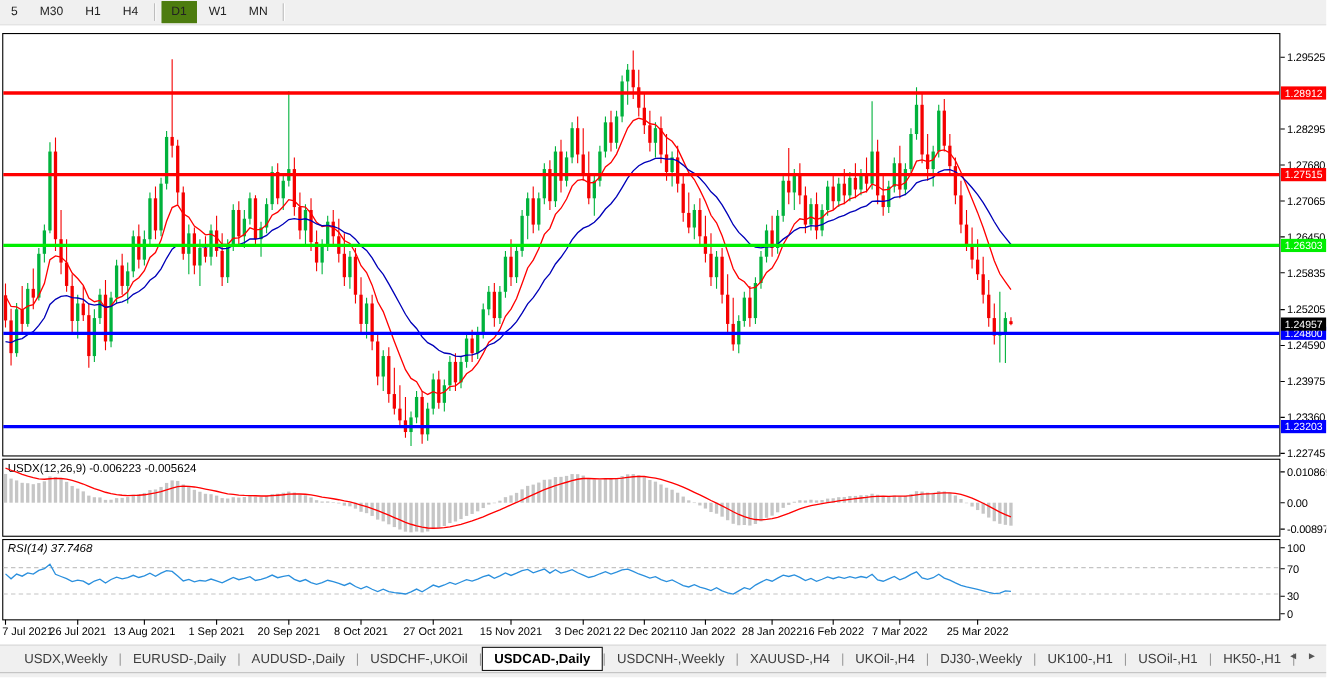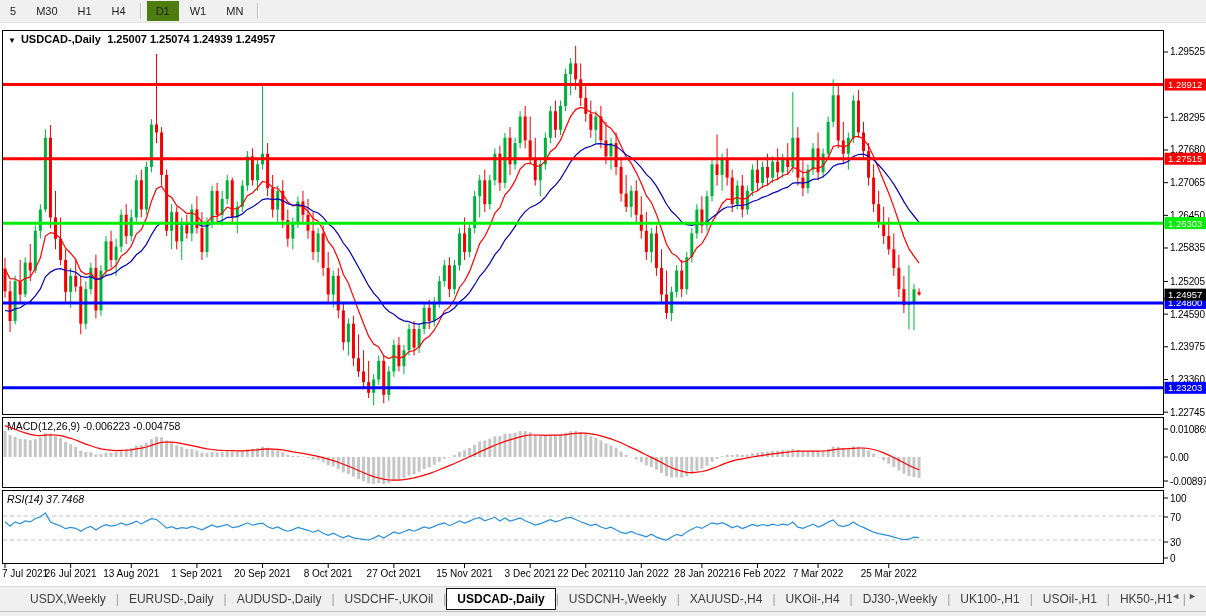--- a/index.html
+++ b/index.html
@@ -19,21 +19,21 @@
   
   #chart-title{position:absolute;left:8px;top:33px;font-size:11px;font-weight:bold;color:#000;z-index:5;}
   #chart-title .dd{font-size:8px;margin-right:5px;}
   .indlabel{position:absolute;font-size:10.5px;color:#000;z-index:5;}
   #macd-label{left:7px;top:420px;}
   #rsi-label{left:7px;top:493px;font-style:italic;}
   
   #gfx{position:absolute;left:0;top:0;z-index:6;pointer-events:none;}
   
   #tabbar{position:absolute;left:0;top:586px;width:1206px;height:25px;background:#f0f0f0;
-          border-top:1px solid #d8d8d8;display:flex;align-items:center;padding-left:20px;box-sizing:border-box;}
+          border-top:1px solid #d8d8d8;display:flex;align-items:center;padding-left:12px;box-sizing:border-box;}
   .tab{font-size:12px;color:#3c3c3c;padding:3px 10px;white-space:nowrap;cursor:default;}
   .tab.active{background:#fff;border:1px solid #161616;color:#000;font-weight:bold;}
   .tabsep{color:#9a9a9a;font-size:12px;}
   #tabarrows{position:absolute;right:5px;top:591px;z-index:7;color:#555;font-size:9px;}
   #tabarrows span{margin:0 4px;cursor:default;}
   #statusstrip{position:absolute;left:0;top:611px;width:1206px;height:5px;background:#f0f0f0;
                border-top:1px solid #c0c0c0;}
 </style>
 </head>
 <body>
@@ -48,28 +48,24 @@
       <span class="tfbtn active">D1</span>
       <span class="tfbtn">W1</span>
       <span class="tfbtn">MN</span>
       <span class="tfsep"></span>
     </div>
 
   <div id="main-panel" class="panel"></div>
   <div id="macd-panel" class="panel"></div>
   <div id="rsi-panel" class="panel"></div>
 
-  <div id="chart-title">
-    <span class="dd">▼</span><span>USDCAD-,Daily</span>&nbsp;
-    <span>1.25007 1.25074 1.24939 1.24957</span>
-  </div>
 
   <div id="macd-label" class="indlabel">
-    <span>MACD(12,26,9)</span>
-    <span>-0.006223 -0.004758</span>
+    <span>USDX(12,26,9)</span>
+    <span>-0.006223 -0.005624</span>
   </div>
   <div id="rsi-label" class="indlabel">
     <span>RSI(14)</span>
     <span>37.7468</span>
   </div>
 
   <svg id="gfx" width="1206" height="616">
       <defs>
         <clipPath id="cpMain">
           <rect x="3" y="31" width="1160" height="382"></rect>

